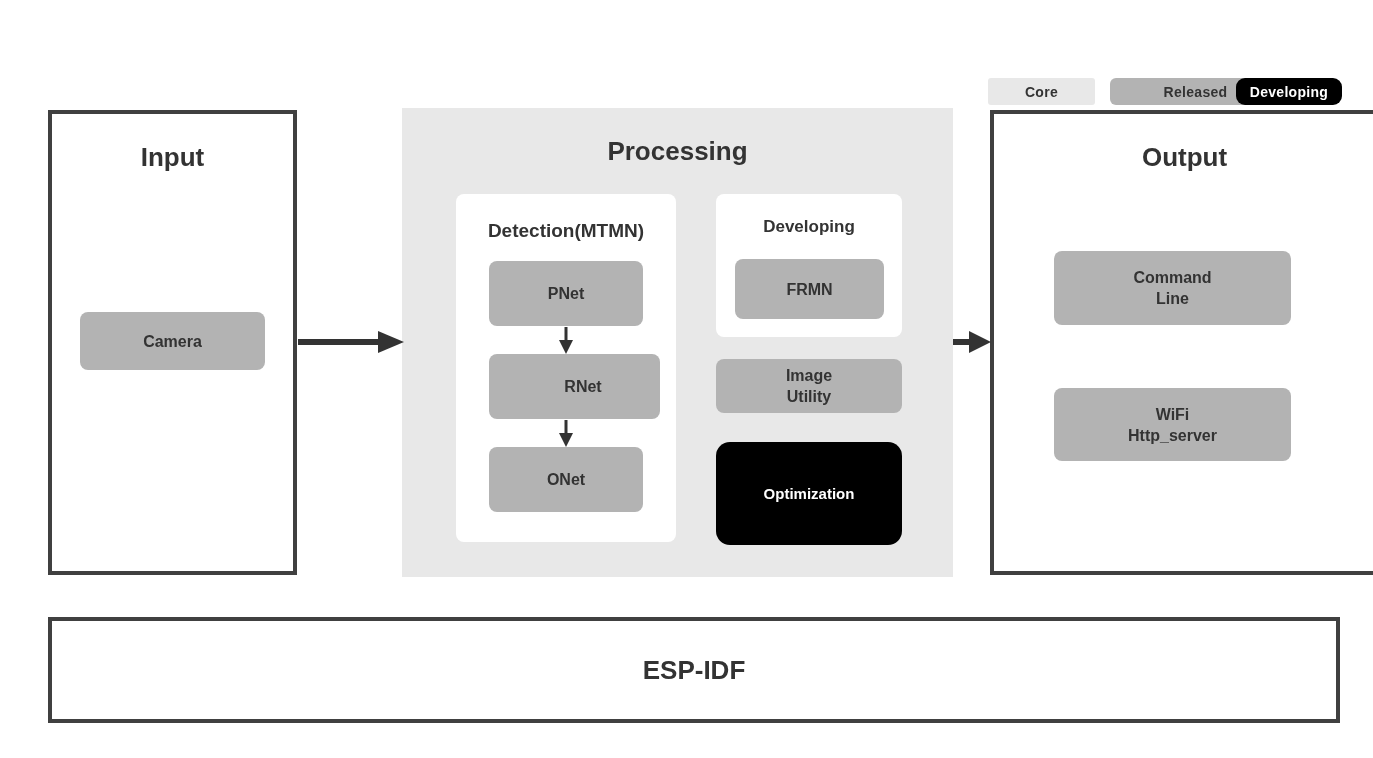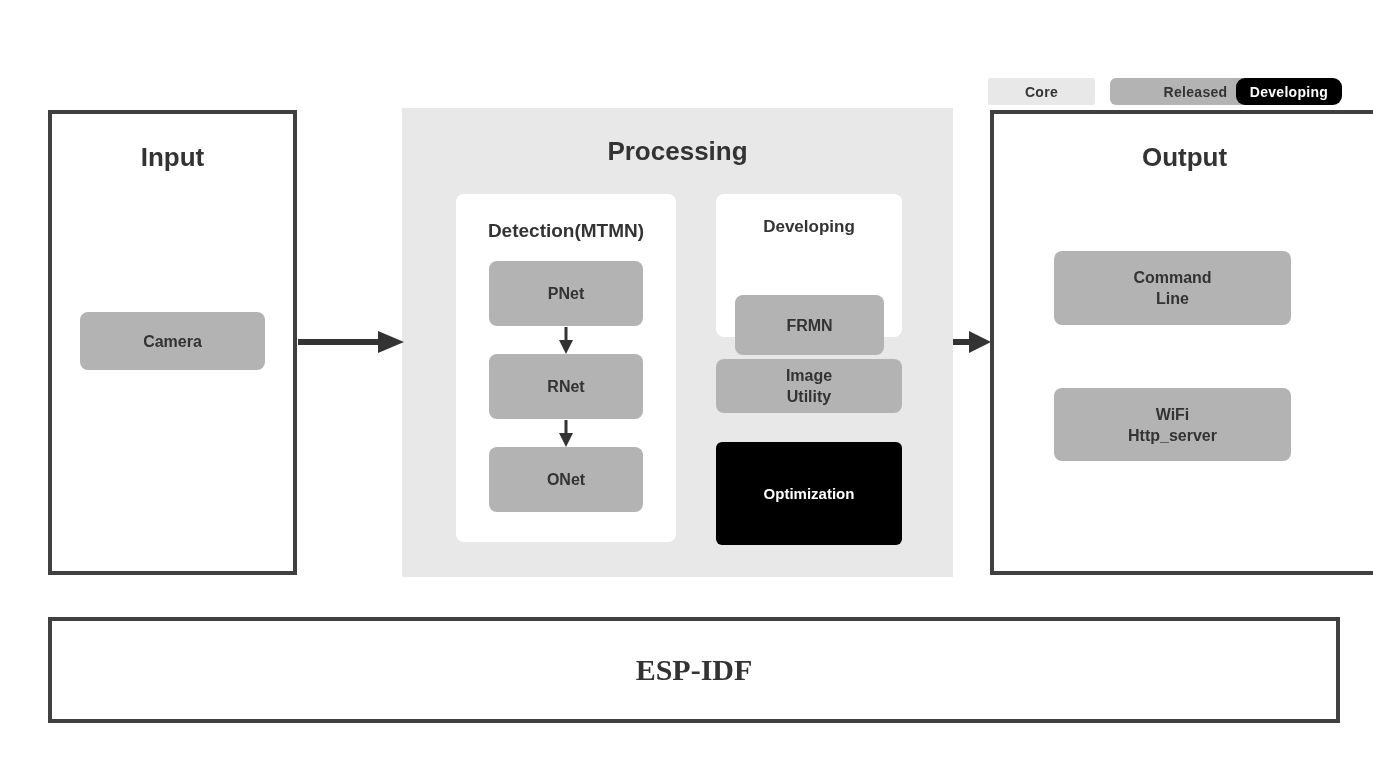--- a/index.html
+++ b/index.html
@@ -44,21 +44,21 @@
                         display: flex; align-items: center; justify-content: center; }
 
   .section-title {
     position: absolute;
     left: 0;
     top: 28px;
     width: 100%;
     text-align: center;
     font-size: 26px;
   }
-  .espidf-title { font-size: 30px; font-family: Liberation Serif, serif; }
+  .espidf-title { font-size: 26px; }
 
   
   .group {
     position: absolute;
     background: #ffffff;
     border-radius: 8px;
   }
   .group-detection   { left: 456px; top: 194px; width: 220px; height: 348px; }
   .group-recognition { left: 716px; top: 194px; width: 186px; height: 143px; }
   .group-title {
@@ -78,26 +78,26 @@
     display: flex;
     flex-direction: column;
     align-items: center;
     justify-content: center;
     font-size: 16px;
     line-height: 21px;
     text-align: center;
   }
   .node-camera       { left: 80px;   top: 312px; width: 185px; height: 58px; }
   .node-pnet         { left: 489px;  top: 261px; width: 154px; height: 65px; }
-  .node-rnet         { left: 489px;  top: 354px; width: 154px; height: 65px; }
+  .node-rnet         { left: 489px;  top: 354px; width: 154px; height: 65px; padding-left: 17px; }
   .node-onet         { left: 489px;  top: 447px; width: 154px; height: 65px; }
-  .node-frmn         { left: 735px;  top: 259px; width: 149px; height: 60px; margin-top: 36px; }
+  .node-frmn         { left: 735px;  top: 259px; width: 149px; height: 60px; }
   .node-image-utility{ left: 716px;  top: 359px; width: 186px; height: 54px; }
   .node-optimization { left: 716px;  top: 442px; width: 186px; height: 103px;
-                       background: #000000; color: #ffffff; border-radius: 6px; font-size: 15px; }
+                       background: #000000; color: #ffffff; border-radius: 14px; font-size: 15px; }
   .node-command-line { left: 1054px; top: 251px; width: 237px; height: 74px; }
   .node-wifi         { left: 1054px; top: 388px; width: 237px; height: 73px; }
 
   
   .arrow-layer {
     position: absolute;
     left: 0;
     top: 0;
     pointer-events: none;
   }

